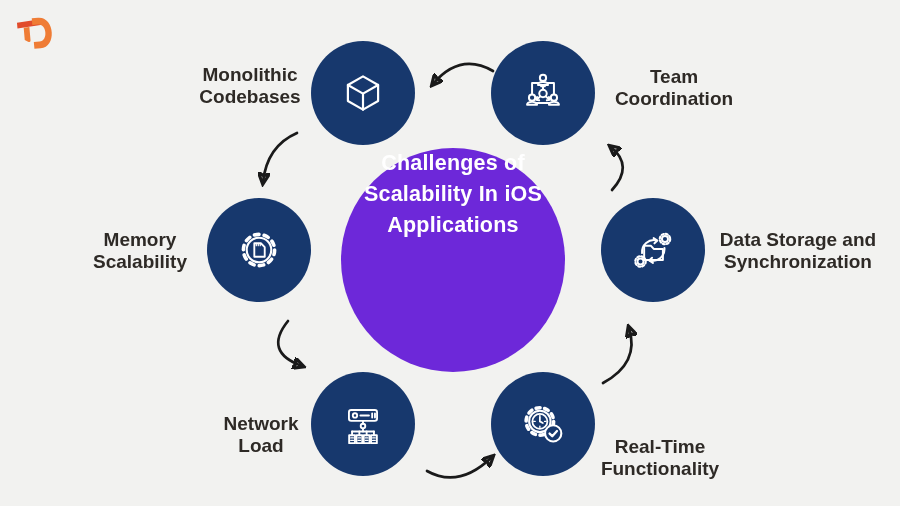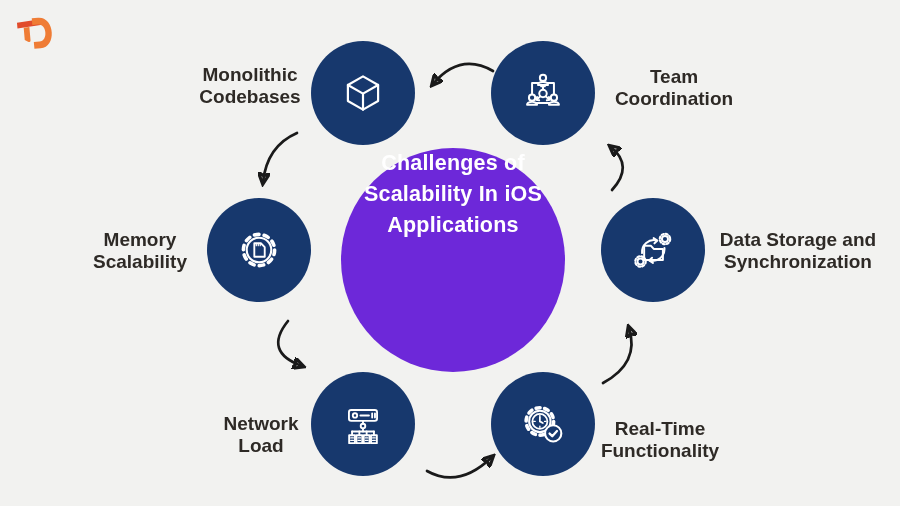--- a/index.html
+++ b/index.html
@@ -29,21 +29,21 @@
     line-height: 22px; text-align: center; white-space: pre-line;
   }
 
   .b-monolithic { left: 311px; top: 41px; }
   .l-monolithic { left: 185px; top: 64px; width: 130px; }
   .b-team       { left: 491px; top: 41px; }
   .l-team       { left: 609px; top: 66px; width: 130px; }
   .b-storage    { left: 601px; top: 198px; }
   .l-storage    { left: 710px; top: 229px; width: 176px; }
   .b-realtime   { left: 491px; top: 372px; }
-  .l-realtime   { left: 589px; top: 418px; width: 142px; }
+  .l-realtime   { left: 589px; top: 436px; width: 142px; }
   .b-network    { left: 311px; top: 372px; }
   .l-network    { left: 201px; top: 413px; width: 120px; }
   .b-memory     { left: 207px; top: 198px; }
   .l-memory     { left: 70px;  top: 229px; width: 140px; }
 
   .arrows { position: absolute; left: 0; top: 0; }
   .arrows path { stroke: #1a1a1a; stroke-width: 2.7; fill: none; stroke-linecap: round; }
 </style>
 </head>
 <body>

